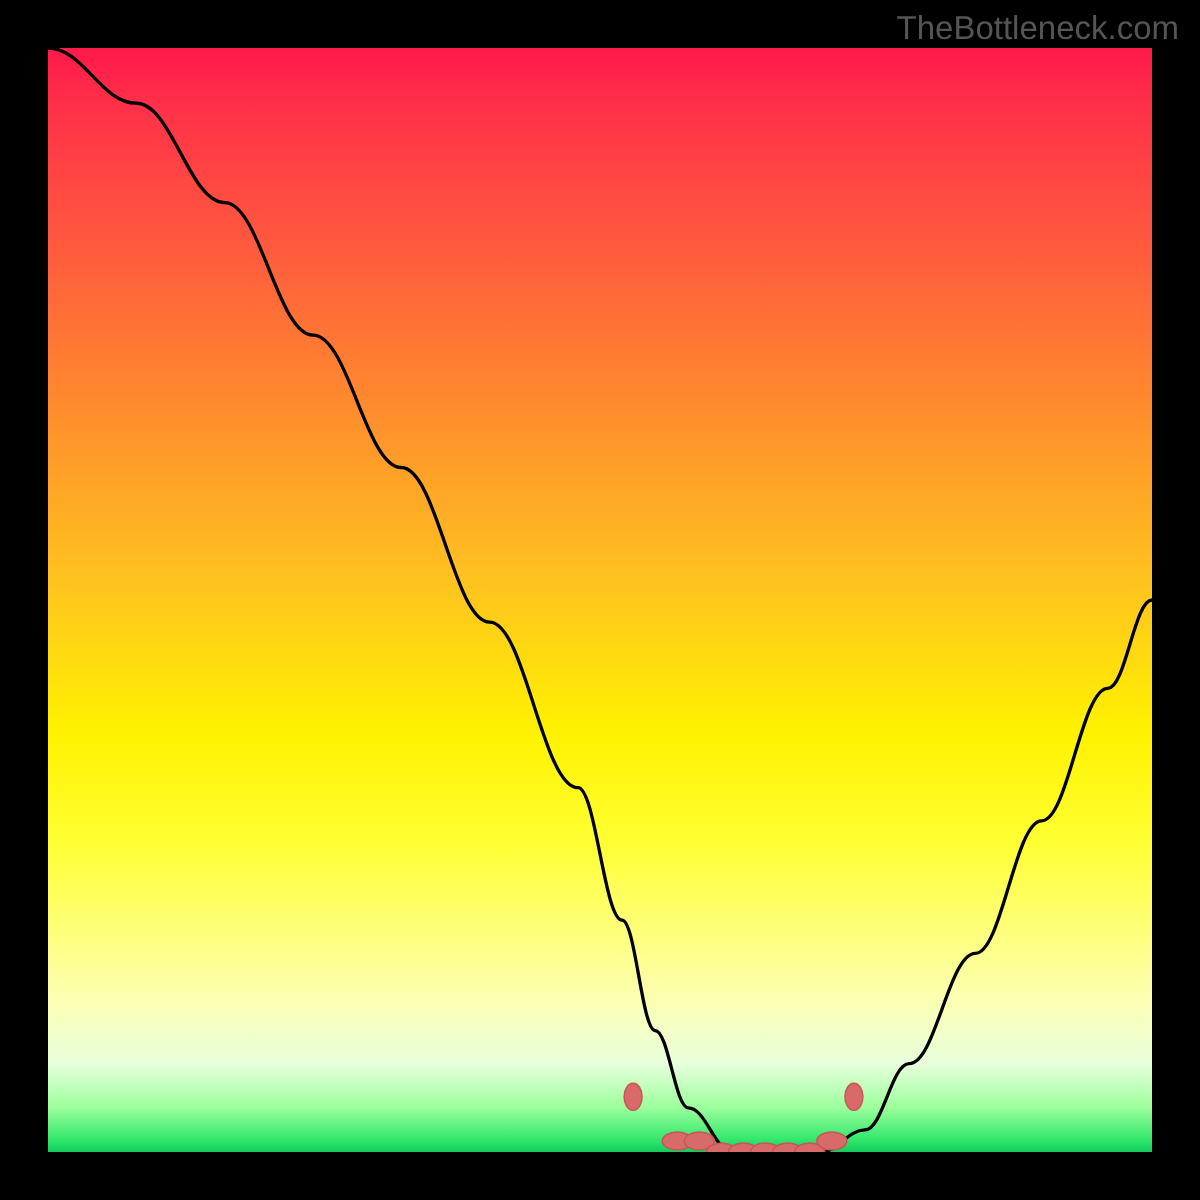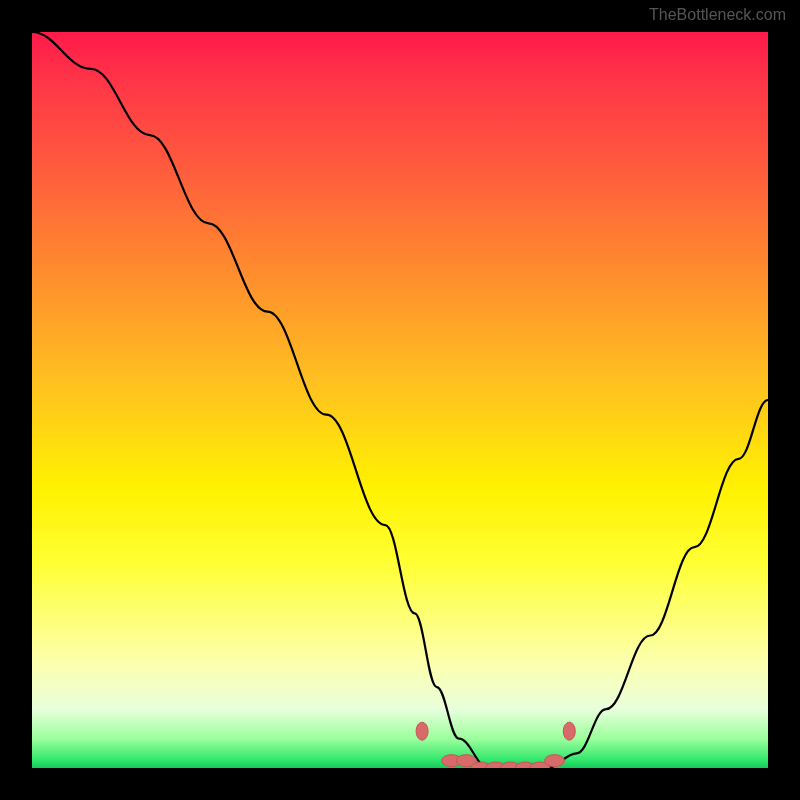--- a/index.html
+++ b/index.html
@@ -2,21 +2,21 @@
 <html><head>
 <meta charset="utf-8">
 <style>
   * { margin: 0; padding: 0; box-sizing: border-box; }
   body { width: 800px; height: 800px; background: #000; position: relative; font-family: Arial, sans-serif; }
   .attribution {
     position: absolute;
     top: 6px;
     right: 14px;
     color: #555;
-    font-size: 16px;
+    font-size: 22px;
     font-weight: 500;
     z-index: 10;
   }
   .plot-area {
     position: absolute;
     left: 32px;
     top: 32px;
     width: 736px;
     height: 736px;
     overflow: hidden;

